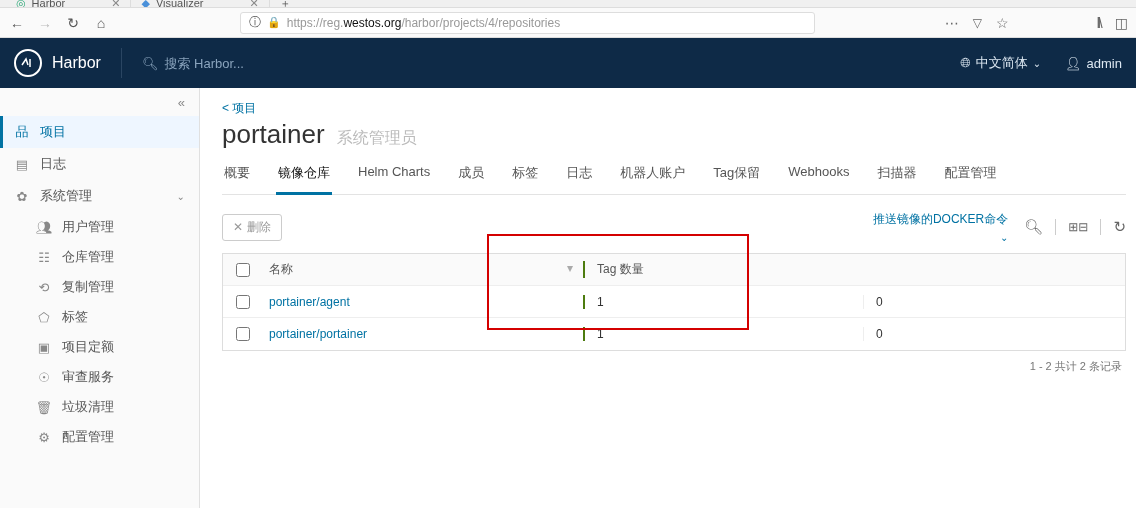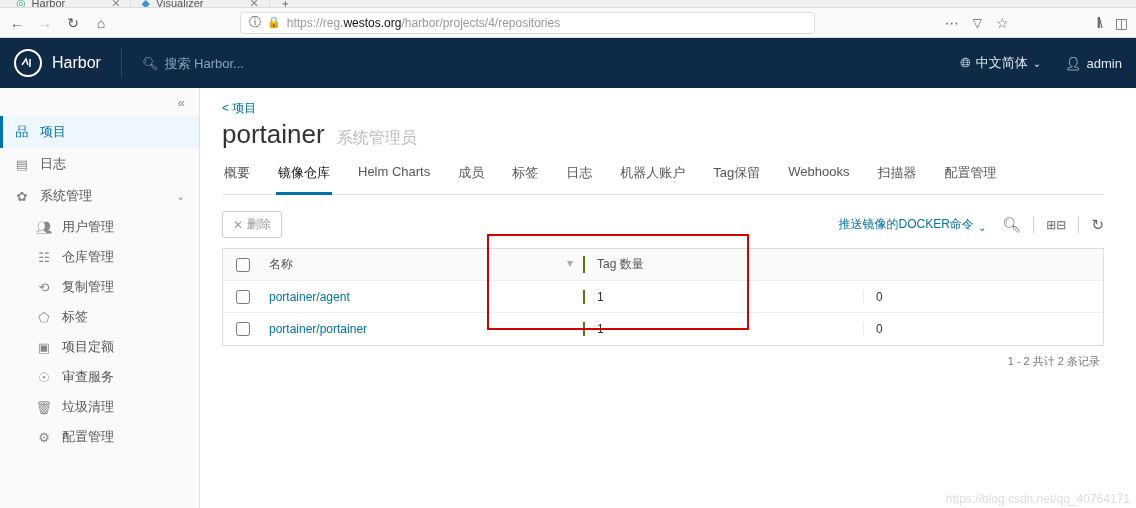--- a/index.html
+++ b/index.html
@@ -22,31 +22,31 @@
 .lang-sel, .user-sel { display: flex; align-items: center; gap: 5px; cursor: pointer; }
 .app-body { display: flex; height: calc(508px - 8px - 30px - 50px); }
 .sidebar { width: 200px; background: #fafafa; border-right: 1px solid #e0e0e0; display: flex; flex-direction: column; font-size: 13px; color: #565656; }
 .sidebar .collapse-row { height: 28px; display: flex; align-items: center; justify-content: flex-end; padding-right: 14px; color: #888; cursor: pointer; }
 .sidebar .nav-item { height: 32px; display: flex; align-items: center; padding: 0 14px; gap: 10px; cursor: pointer; }
 .sidebar .nav-item.active { color: #0072a3; background: #eef6ff; border-left: 3px solid #0072a3; padding-left: 11px; }
 .sidebar .nav-item .caret { margin-left: auto; color: #888; font-size: 10px; }
 .sidebar .sub-item { height: 30px; display: flex; align-items: center; padding-left: 36px; gap: 10px; cursor: pointer; color: #565656; }
 .sidebar .icon { width: 16px; display: inline-flex; justify-content: center; color: #888; font-size: 13px; }
 .sidebar .nav-item.active .icon { color: #0072a3; }
-.main { flex: 1; padding: 12px 32px 0 22px; overflow: hidden; position: relative; }
+.main { flex: 1; padding: 12px 10px 0 22px; overflow: hidden; position: relative; }
 .breadcrumb { font-size: 12px; color: #0072a3; cursor: pointer; margin-bottom: 2px; }
 .project-title { font-size: 26px; color: #333; font-weight: 300; display: flex; align-items: baseline; gap: 12px; margin-bottom: 8px; }
 .project-title .role { font-size: 16px; color: #bbb; font-weight: 400; }
 .tabs { display: flex; gap: 24px; border-bottom: 1px solid #e3e3e3; font-size: 13px; color: #555; }
 .tabs .tab { padding: 6px 2px 10px; cursor: pointer; }
 .tabs .tab.active { color: #111; border-bottom: 3px solid #0072a3; margin-bottom: -1px; }
 .toolbar { display: flex; align-items: center; margin-top: 16px; margin-bottom: 10px; }
 .btn-delete { border: 1px solid #ccc; background: #fff; color: #999; font-size: 12px; padding: 4px 10px; border-radius: 3px; cursor: not-allowed; display: flex; align-items: center; gap: 4px; }
 .toolbar-spacer { flex: 1; }
-.push-cmd { color: #0072a3; font-size: 12px; display: flex; align-items: flex-end; gap: 4px; cursor: pointer; }
+.push-cmd { color: #0072a3; font-size: 12px; display: flex; align-items: flex-end; gap: 4px; cursor: pointer; flex-direction: column; }
 .tool-icons { display: flex; align-items: center; gap: 12px; margin-left: 16px; color: #666; font-size: 15px; }
 .tool-icons .ti { cursor: pointer; }
 .tool-icons .divider { width: 1px; height: 16px; background: #ccc; }
 .table { border: 1px solid #ddd; }
 .table .thead, .table .trow { display: flex; align-items: center; height: 32px; border-bottom: 1px solid #eee; font-size: 12px; }
 .table .thead { background: #fafafa; color: #555; font-weight: 500; }
 .table .trow:last-child { border-bottom: none; }
 .table .cell-check { width: 40px; display: flex; justify-content: center; }
 .table .cell-name { flex: 0 0 320px; padding-left: 6px; position: relative; }
 .table .cell-name .filter { position: absolute; right: 10px; color: #aaa; font-size: 12px; }
@@ -234,15 +234,14 @@
             <input type="checkbox" style="">
           </div>
         <div class="cell-name">portainer/portainer</div>
         <div class="cell-tag">1</div>
         <div class="cell-dl">0</div>
       </div>
     </div>
     <div class="table-footer">1 - 2 共计 2 条记录</div>
 
     <div class="red-box"></div>
-    <div class="watermark">https://blog.csdn.net/qq_40764171</div>
   </main>
 </div>
 
 </body></html>

